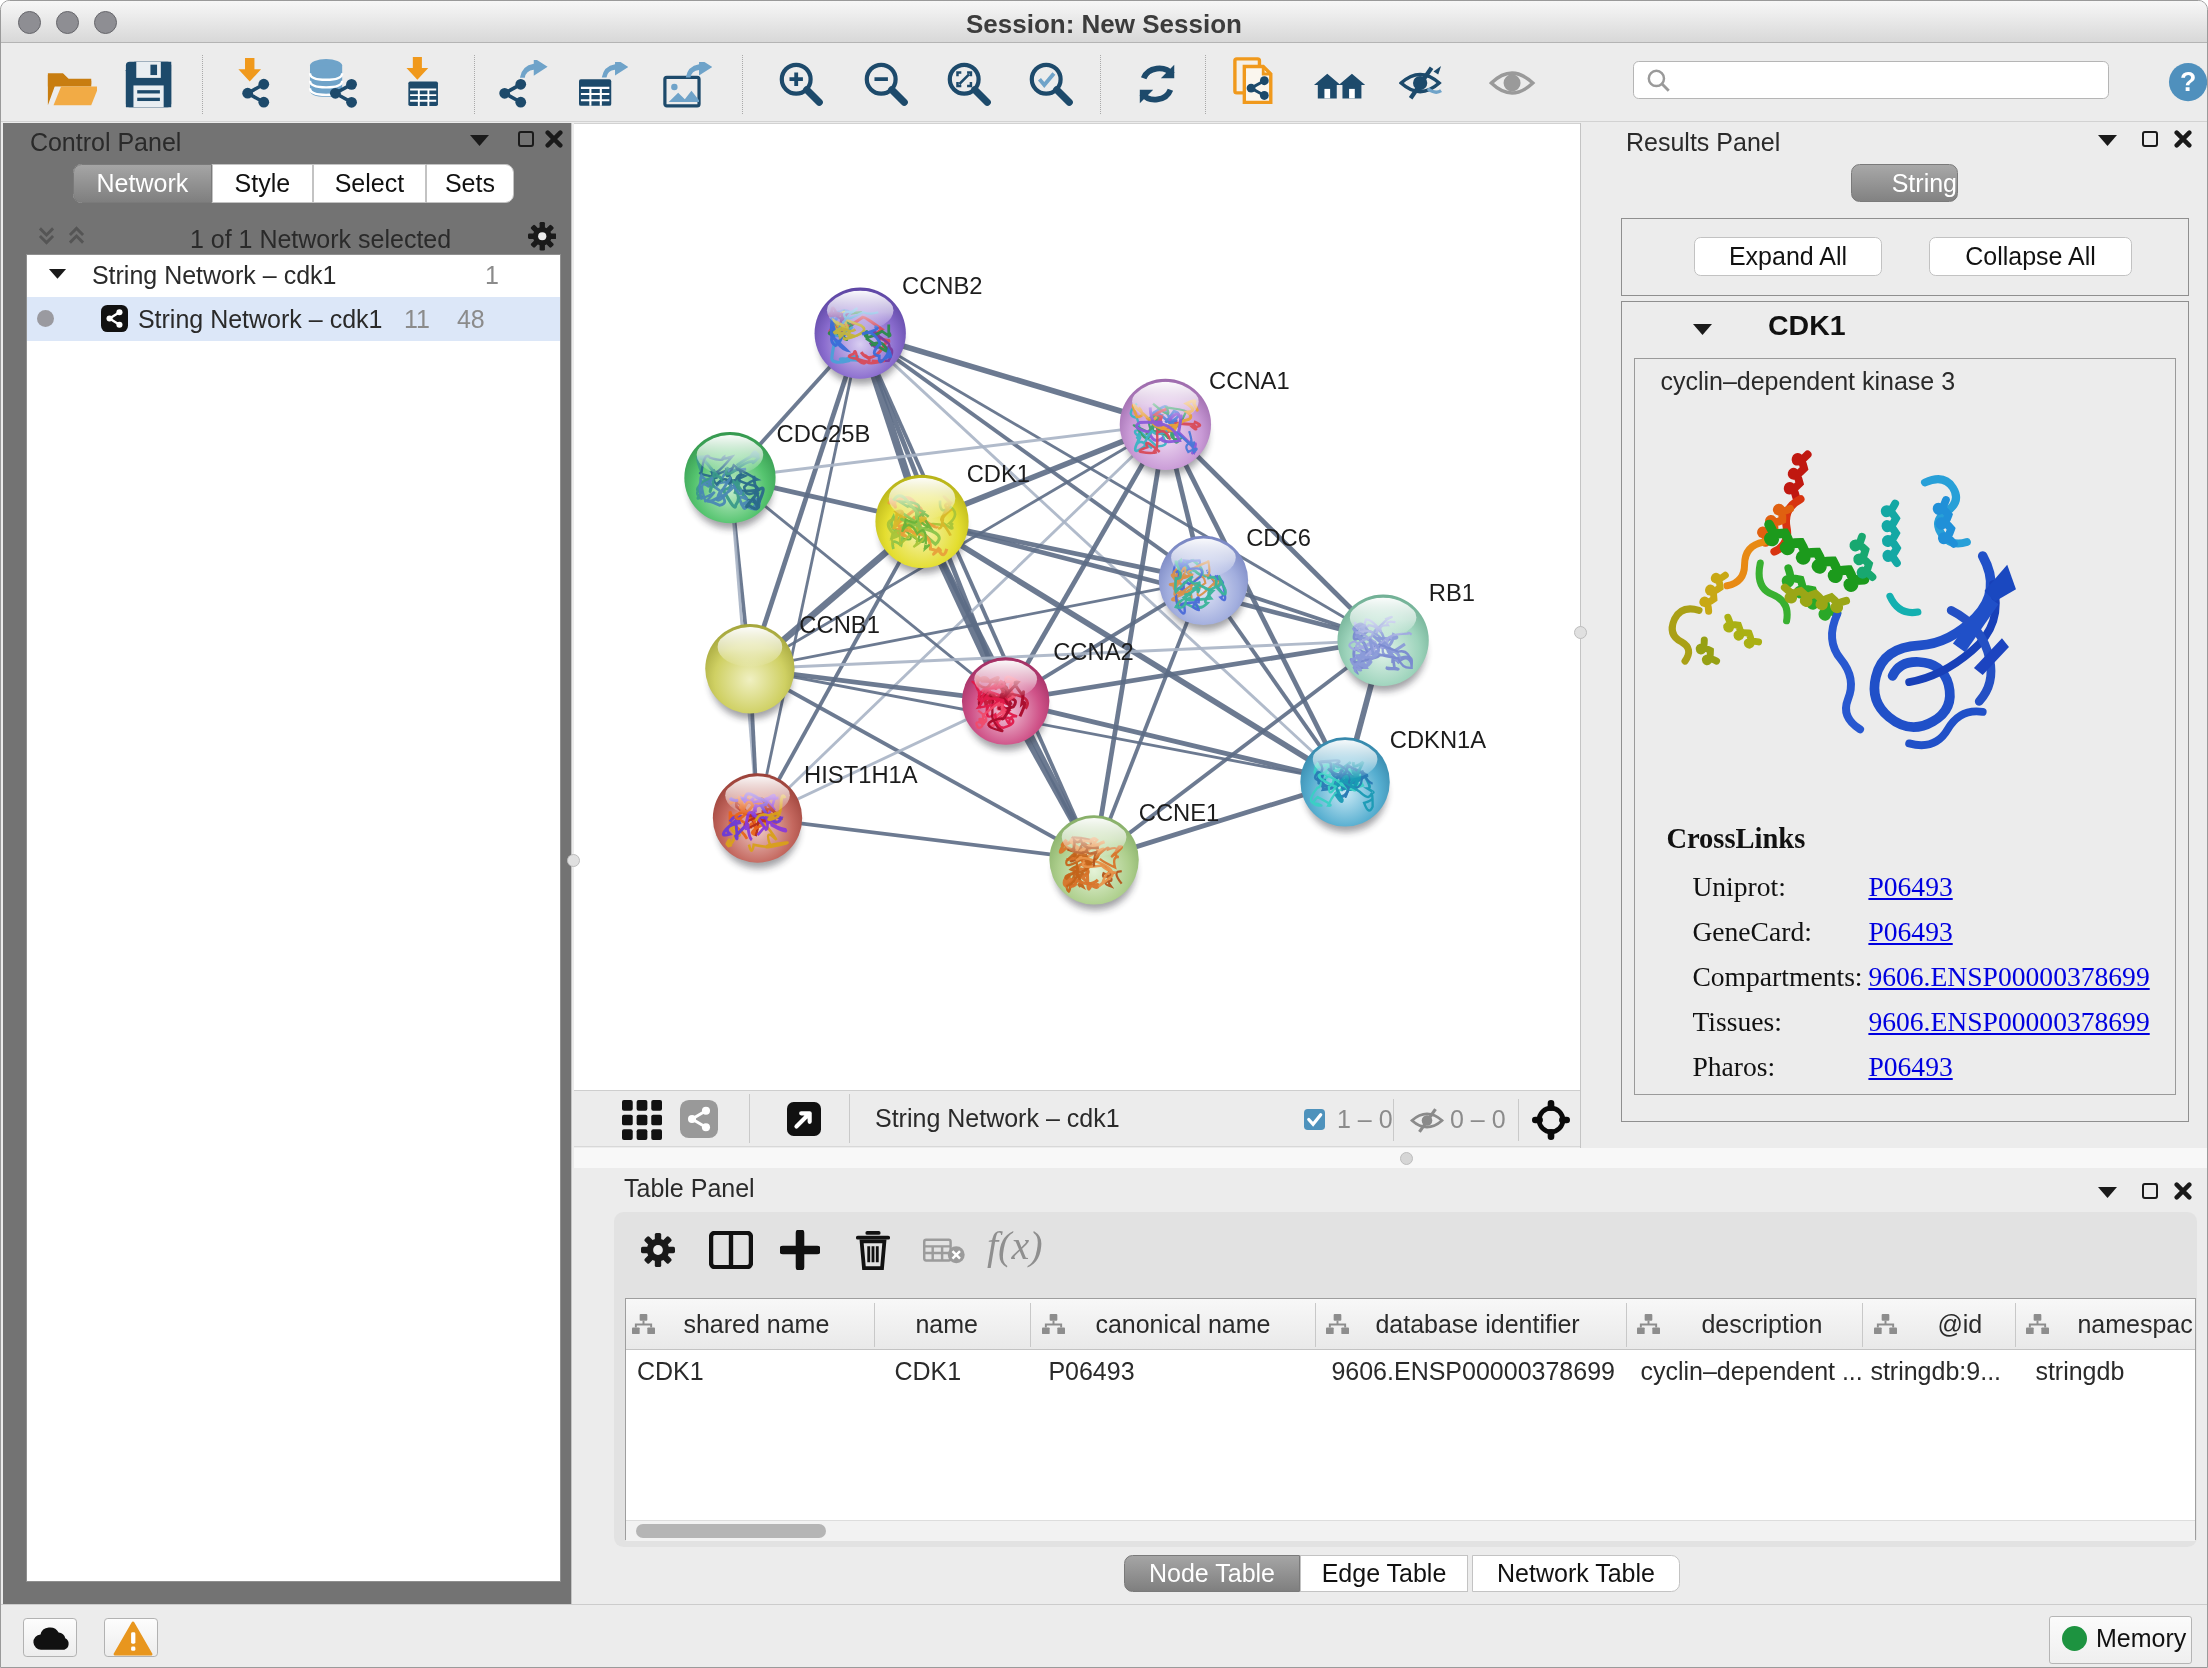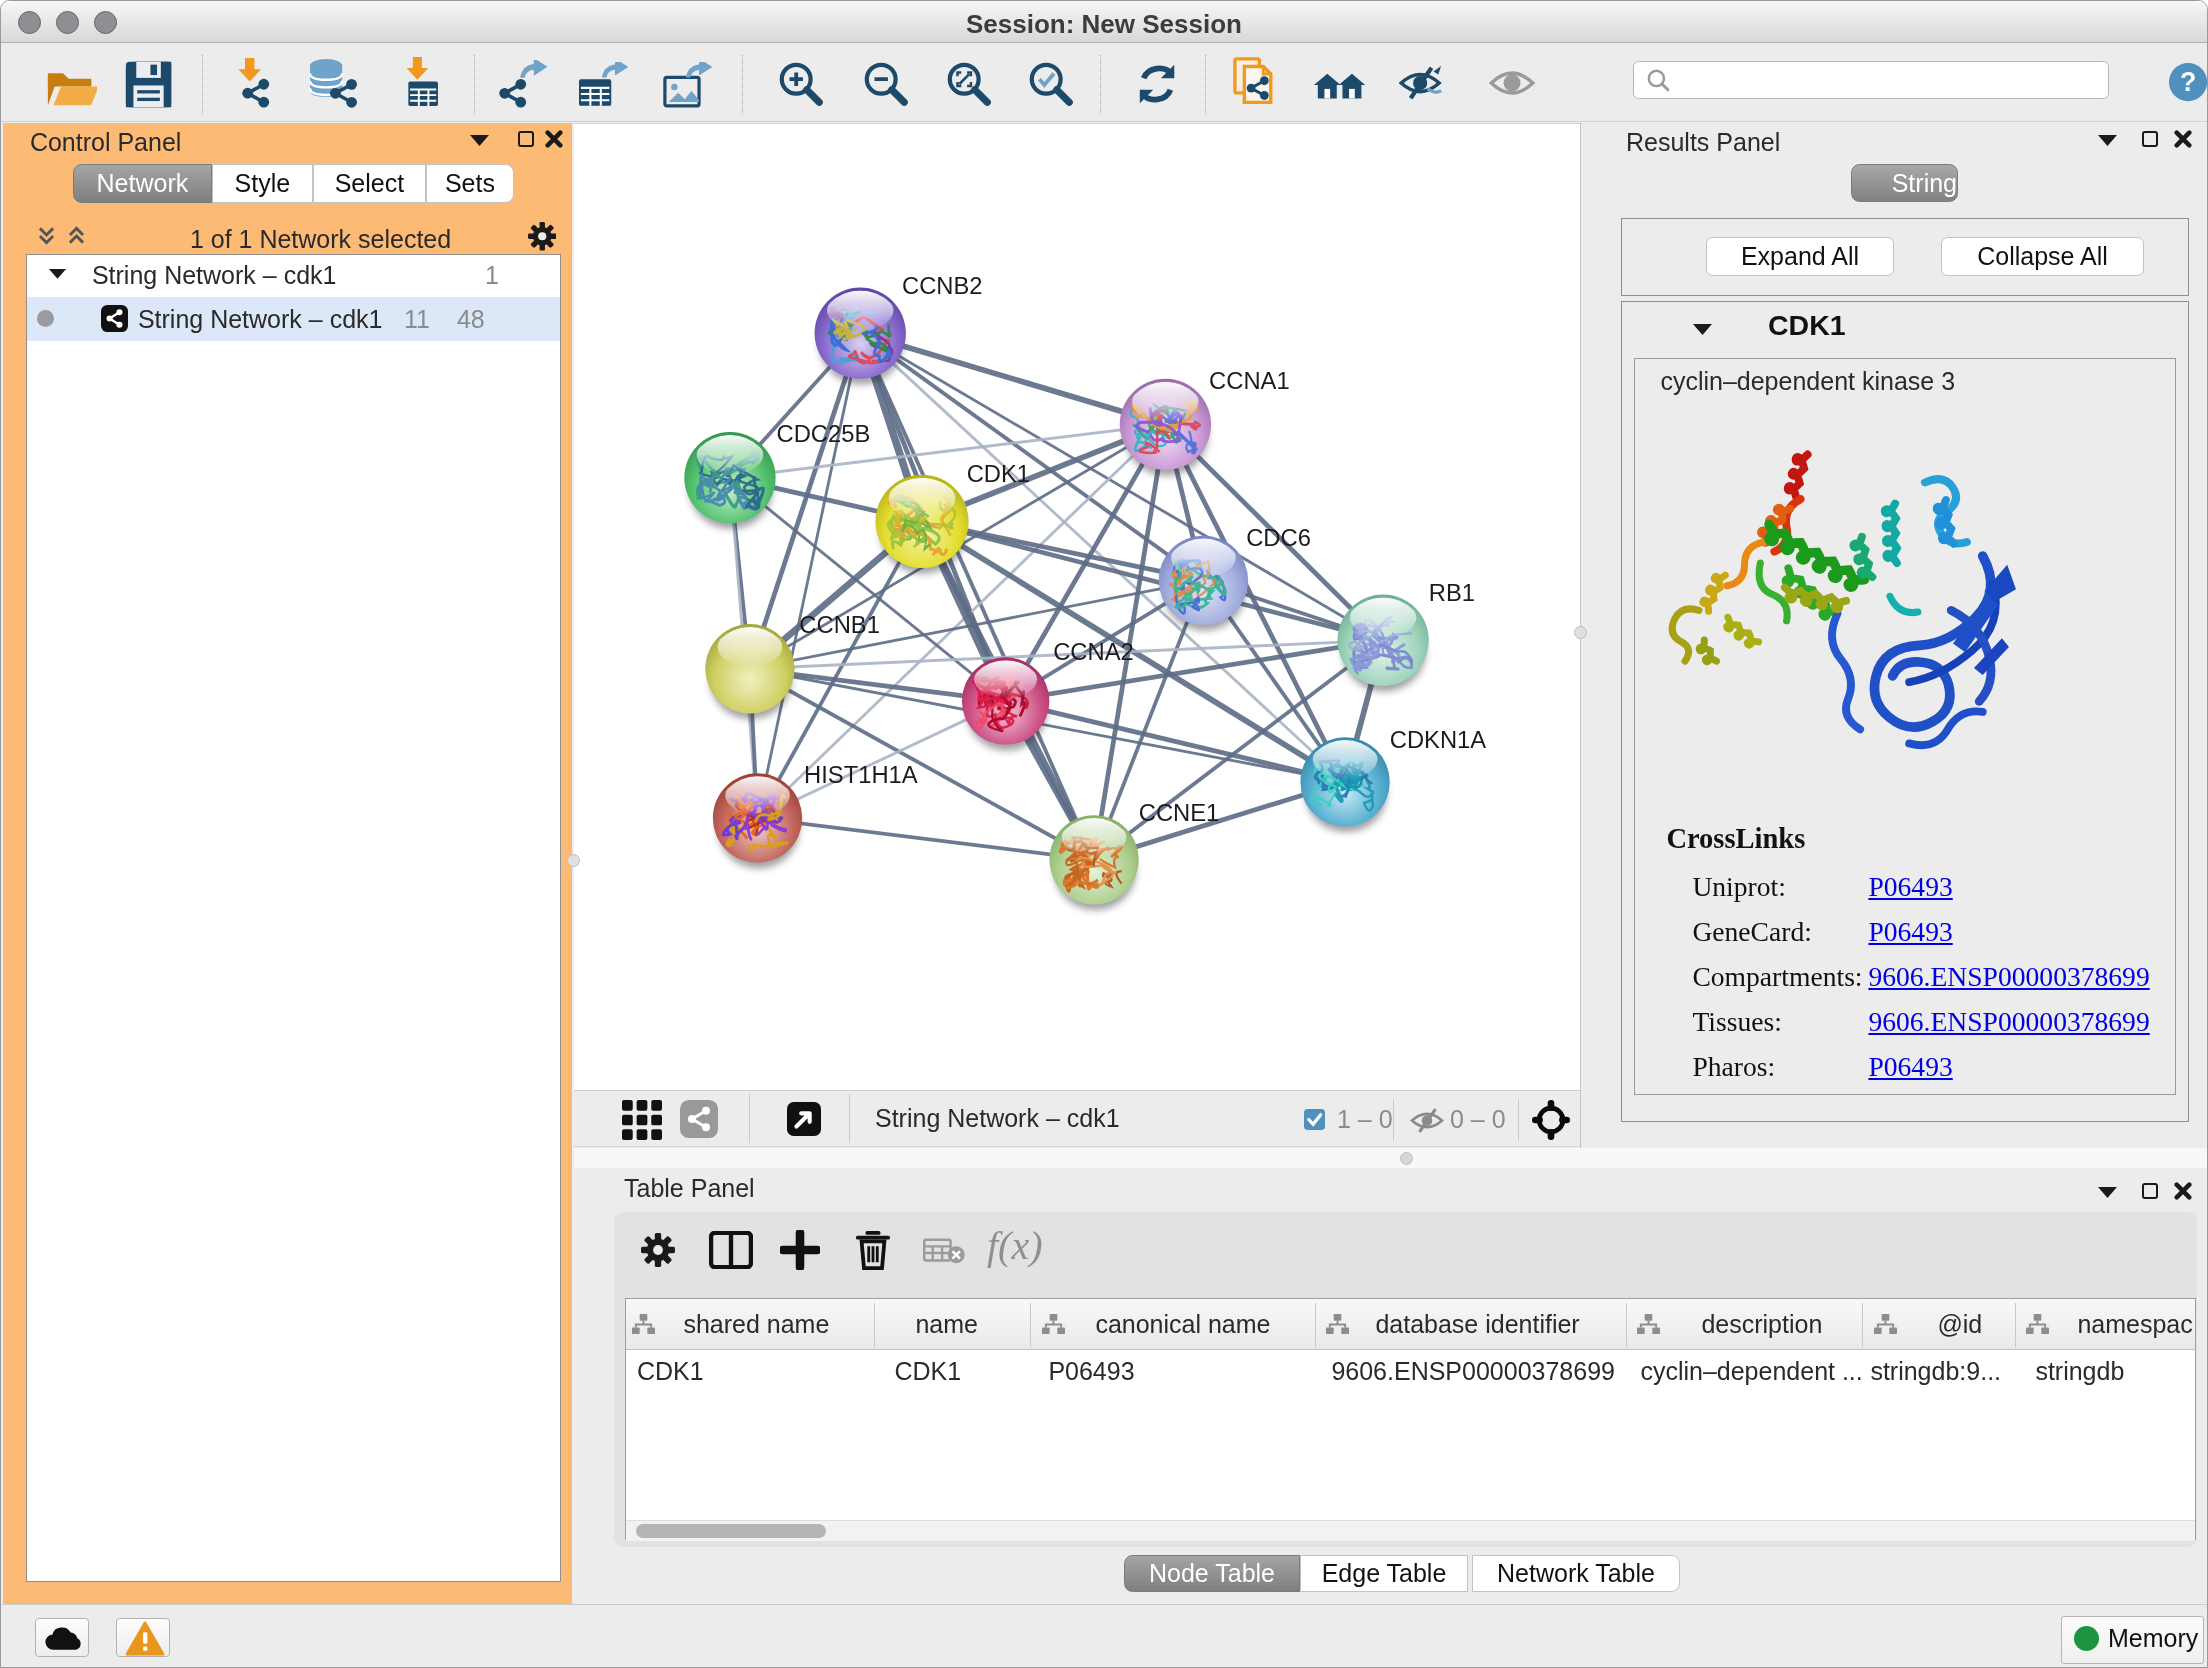--- a/index.html
+++ b/index.html
@@ -9,39 +9,39 @@
   background:linear-gradient(#f7f7f7,#d8d8d8); border-bottom:1px solid #b4b4b4; }
 .tl { position:absolute; top:9.5px; width:23px; height:23px; border-radius:50%;
   background:#8e8e93; border:1px solid #66666b; }
 #title { position:absolute; top:7.6px; left:0; width:100%; text-align:center; font-size:26px;
   font-weight:bold; color:#3c3c3c; }
 #toolbar { position:absolute; left:0; top:43px; width:100%; height:78px; background:#ececec;
   border-bottom:1px solid #d2d2d2; }
 #searchbox { position:absolute; left:1632px; top:17px; width:476px; height:38px; background:#fff;
   border:1.9px solid #b5b5b5; border-radius:5.7px; }
 .ptitle { font-size:25px; color:#2a2a2a; }
-#cpanel { position:absolute; left:1.9px; top:122px; width:569px; height:1481px; background:#fdba74;
+#cpanel { position:absolute; left:1.9px; top:122px; width:569px; height:1481px; background:#737373;
   border-right:1.9px solid #c4c4c4; }
 .tabseg { position:absolute; top:41px; height:39px; background:#fff; border:1px solid #c3c3c3;
   font-size:25px; color:#111; text-align:center; line-height:37px; }
 .tabsel { background:linear-gradient(#a5a5a5,#7f7f7f); color:#fff; border-color:#7a7a7a; }
 #netlist { position:absolute; left:23px; top:131px; width:535px; height:1328px; background:#fff;
   border:1.9px solid #8f8f8f; }
 #canvas { position:absolute; left:573px; top:122px; width:1006px; height:967px; background:#fff;
   border-top:1px solid #d2d2d2; }
 #cbottom { position:absolute; left:573px; top:1089px; width:1006px; height:57px; background:#ececec;
   border-top:1px solid #cecece; border-bottom:1px solid #d8d8d8; }
 #splitter { position:absolute; left:573px; top:1147px; width:1636px; height:20px; background:#f8f8f8; }
 #rpanel { position:absolute; left:1579px; top:122px; width:630px; height:1025px; background:#ececec;
   border-left:1.9px solid #c4c4c4; }
 #tpanel { position:absolute; left:573px; top:1167px; width:1636px; height:436px; background:#ececec; }
 #statusbar { position:absolute; left:0px; top:1603px; width:2208px; height:66px; background:#ececec;
   border-top:1.9px solid #cccccc; }
 .btn { position:absolute; background:#fff; border:1px solid #c2c2c2; border-radius:6.7px;
-  font-size:25px; color:#111; text-align:center;margin-left:12px; }
+  font-size:25px; color:#111; text-align:center; }
 .gray { color:#8b8b8b; }
 a.lk { color:#0000e0; }
 </style></head><body>
 <div id="win">
   <div id="titlebar">
     <div class="tl" style="left:17px"></div>
     <div class="tl" style="left:55px"></div>
     <div class="tl" style="left:93px"></div>
     <div id="title">Session: New Session</div>
   </div>

